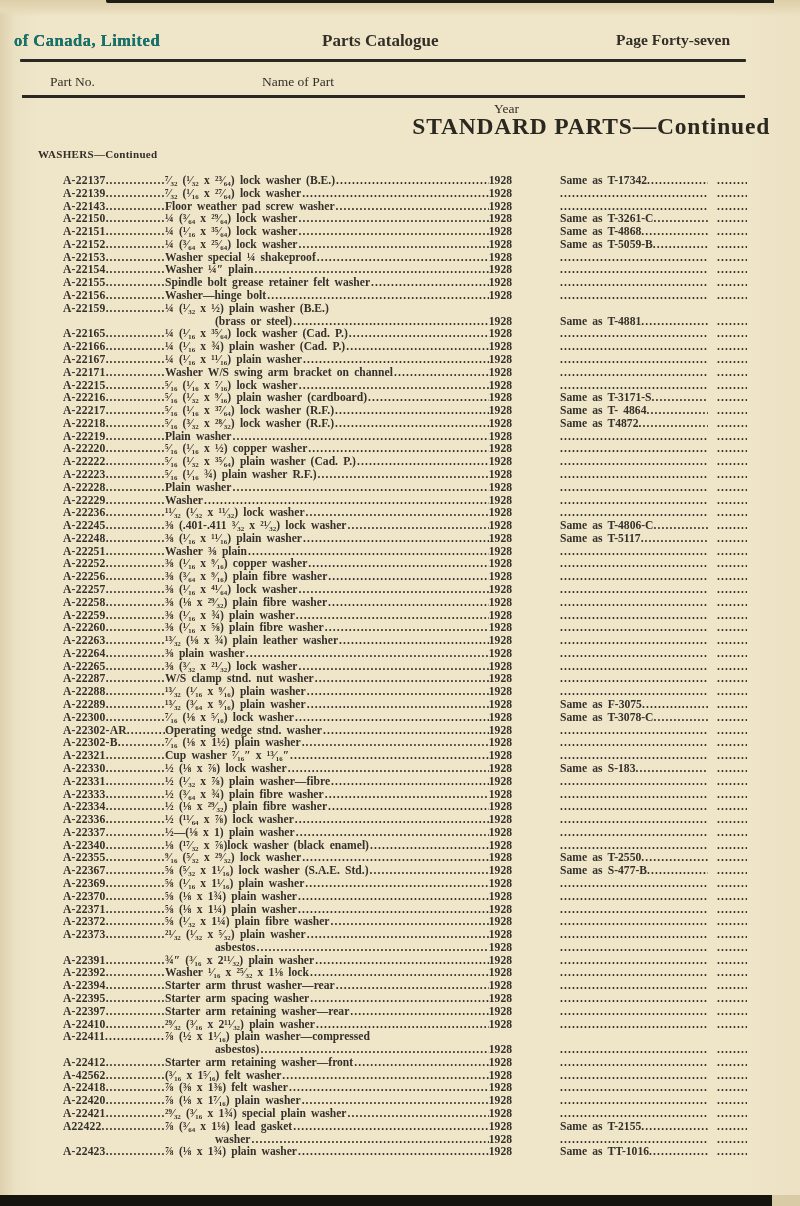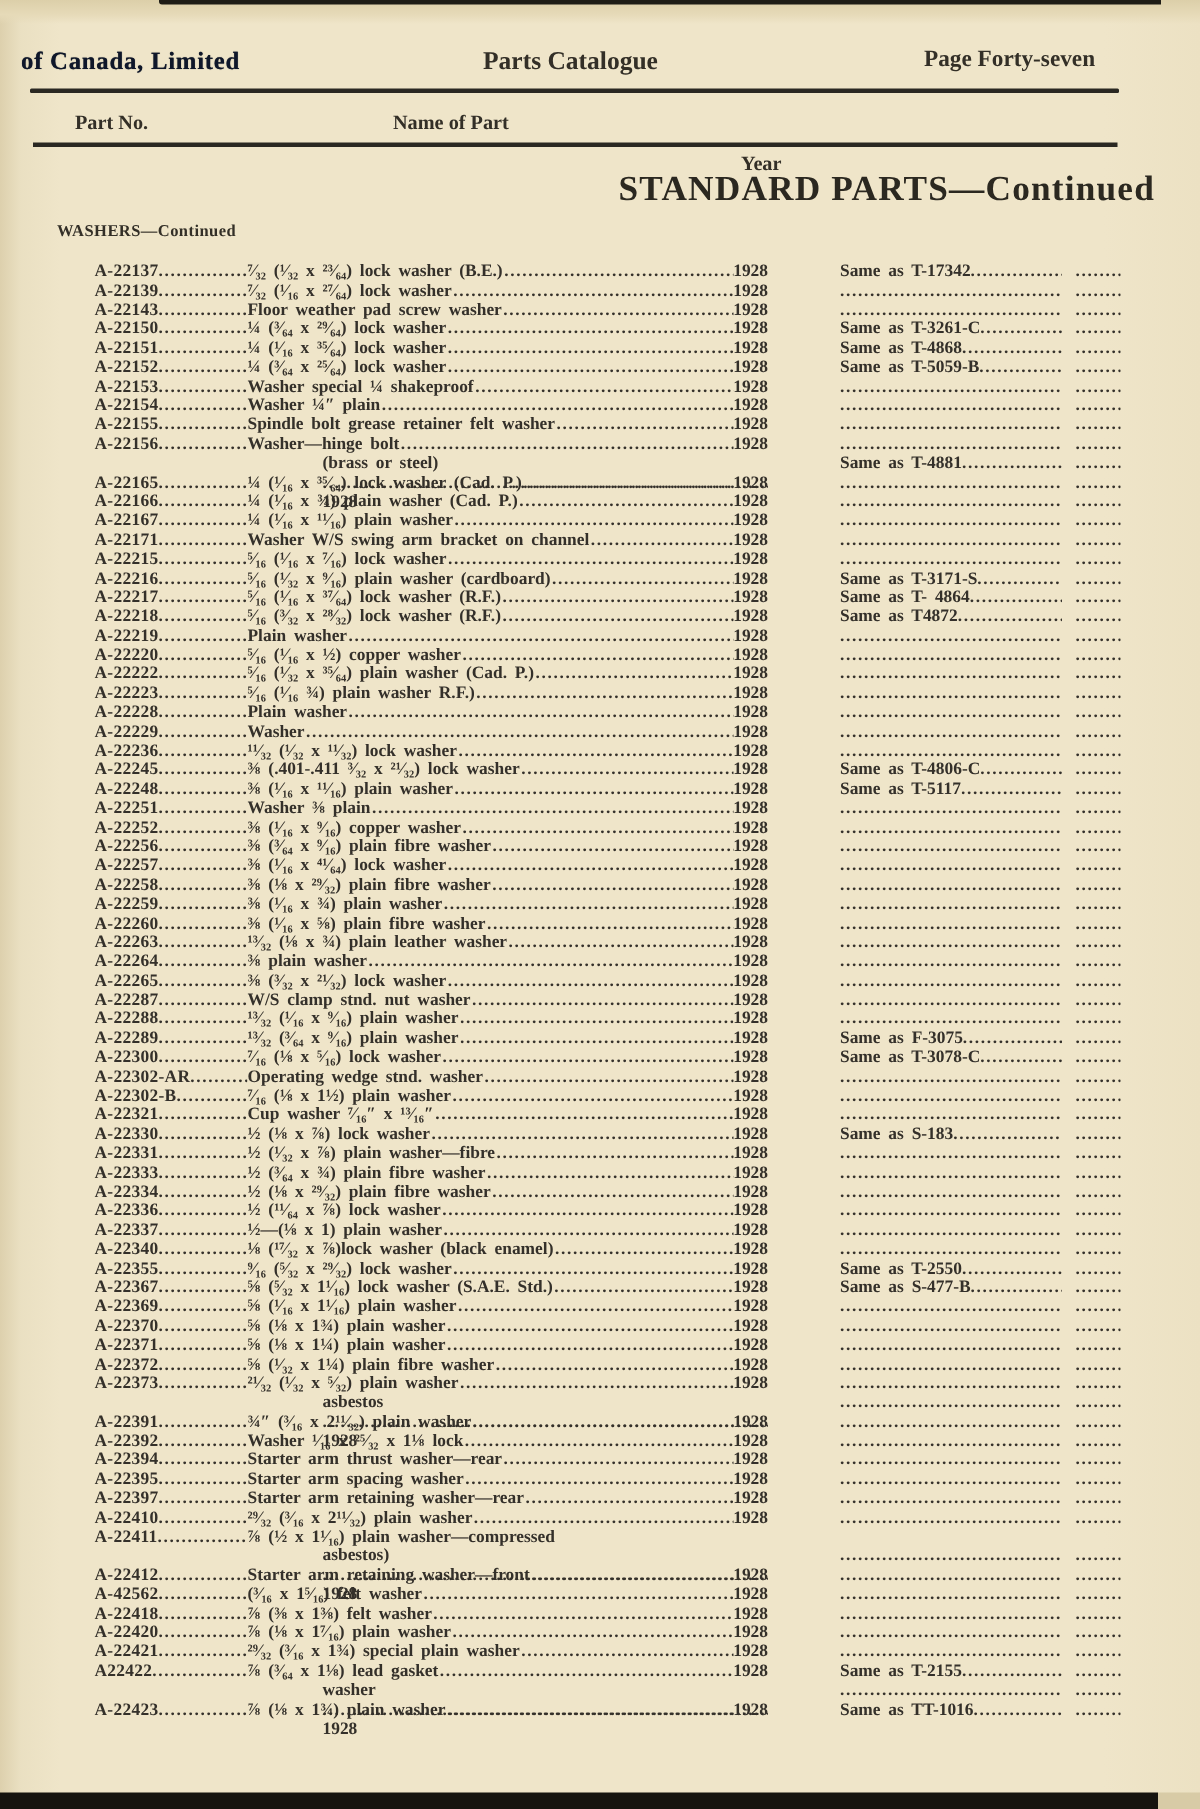--- a/index.html
+++ b/index.html
@@ -19,27 +19,27 @@
     position:absolute;left:106px;top:0;width:668px;height:3px;background:#1e1c16;
     border-bottom-left-radius:2px;
   }
   .bottomstrip{
     position:absolute;left:0;top:1195px;width:772px;height:11px;background:#16140f;
   }
   .bottomfade{
     position:absolute;left:772px;top:1195px;width:28px;height:11px;background:#d8cba6;
   }
   .hdr{position:absolute;top:31px;font-weight:bold;white-space:nowrap;}
-  .hdr.company{left:14px;font-size:16.5px;letter-spacing:.5px;color:#0f172a;text-shadow:0 0 .5px #272b33;}
+  .hdr.company{left:14px;font-size:16.5px;letter-spacing:.5px;color:#0f766e;text-shadow:0 0 .5px #272b33;}
   .hdr.center{left:322px;font-size:17px;}
   .hdr.page{left:616px;font-size:15.5px;}
   .rule{position:absolute;background:#2a2822;}
   .rule1{left:20px;top:59px;width:726px;height:3px;border-radius:1px;}
   .rule2{left:22px;top:95px;width:723px;height:2.6px;}
-  .colhdr{position:absolute;top:74px;font-weight:bold;font-size:13.5px;white-space:nowrap;text-align:center;}
+  .colhdr{position:absolute;top:74px;font-weight:normal;font-size:13.5px;white-space:nowrap;text-align:center;}
   .colhdr.part{left:50px;}
   .colhdr.name{left:262px;}
   .colhdr.year{left:494px;margin-top:27px;}
   .pagetitle{
     position:absolute;left:0;top:113px;width:770px;text-align:right;
     font-weight:bold;font-size:23.5px;letter-spacing:.8px;white-space:nowrap;
     color:#2b2820;
   }
   .sectionhdr{
     position:absolute;left:38px;top:148px;font-weight:bold;font-size:11px;
@@ -49,21 +49,21 @@
     position:absolute;left:63px;top:175px;width:690px;
   }
   .row{
     display:flex;align-items:baseline;height:12.79px;line-height:12.9px;
     font-size:11.6px;font-weight:bold;white-space:nowrap;color:#34302a;
     word-spacing:2.3px;
   }
   .part{width:102px;display:flex;align-items:baseline;flex:none;overflow:hidden;}
   .pn{letter-spacing:.2px;}
   .desc{width:347px;display:flex;align-items:baseline;flex:none;overflow:hidden;}
-  .desc.indent{padding-left:50px;width:297px;flex-direction:column;}
+  .desc.indent{padding-left:50px;width:297px;}
   .dtext{padding-right:1px;}
   .year{flex:none;}
   .same{width:148px;margin-left:48px;display:flex;align-items:baseline;flex:none;overflow:hidden;}
   .end{width:30px;margin-left:9px;flex:none;}
   .leader{
     flex:1 1 auto;overflow:hidden;white-space:nowrap;min-width:0;
     letter-spacing:1.1px;font-weight:bold;
   }
   .leader::after{
     content:"..........................................................................................................";
@@ -257,20 +257,36 @@
       <span class="leader"></span>
       <span class="year">1928</span>
     </span>
     <span class="same">
       <span class="stext"></span>
       <span class="leader"></span>
     </span>
     <span class="end leader"></span>
   </div>
 
+  <div class="row">
+    <span class="part">
+      <span class="pn">A-22159</span>
+      <span class="leader"></span>
+    </span>
+    <span class="desc">
+      <span class="dtext">¼ (¹⁄₃₂ x ½) plain washer (B.E.)</span>
+      <span class="leader gone"></span>
+      <span class="year hidden"></span>
+    </span>
+    <span class="same">
+      <span class="stext"></span>
+      <span class="leader gone"></span>
+    </span>
+    <span class="end leader gone"></span>
+  </div>
 
   <div class="row">
     <span class="part">
       <span class="pn"></span>
       <span class="leader gone"></span>
     </span>
     <span class="desc indent">
       <span class="dtext">(brass or steel)</span>
       <span class="leader"></span>
       <span class="year">1928</span>

